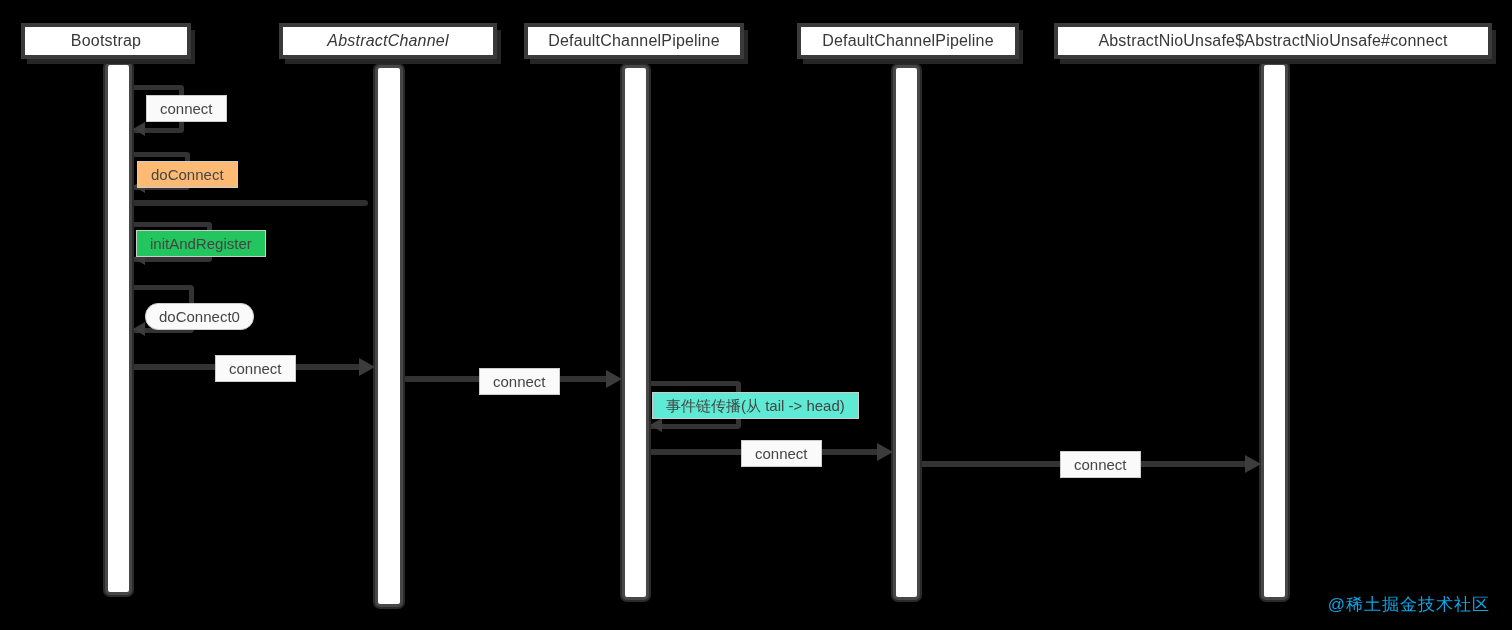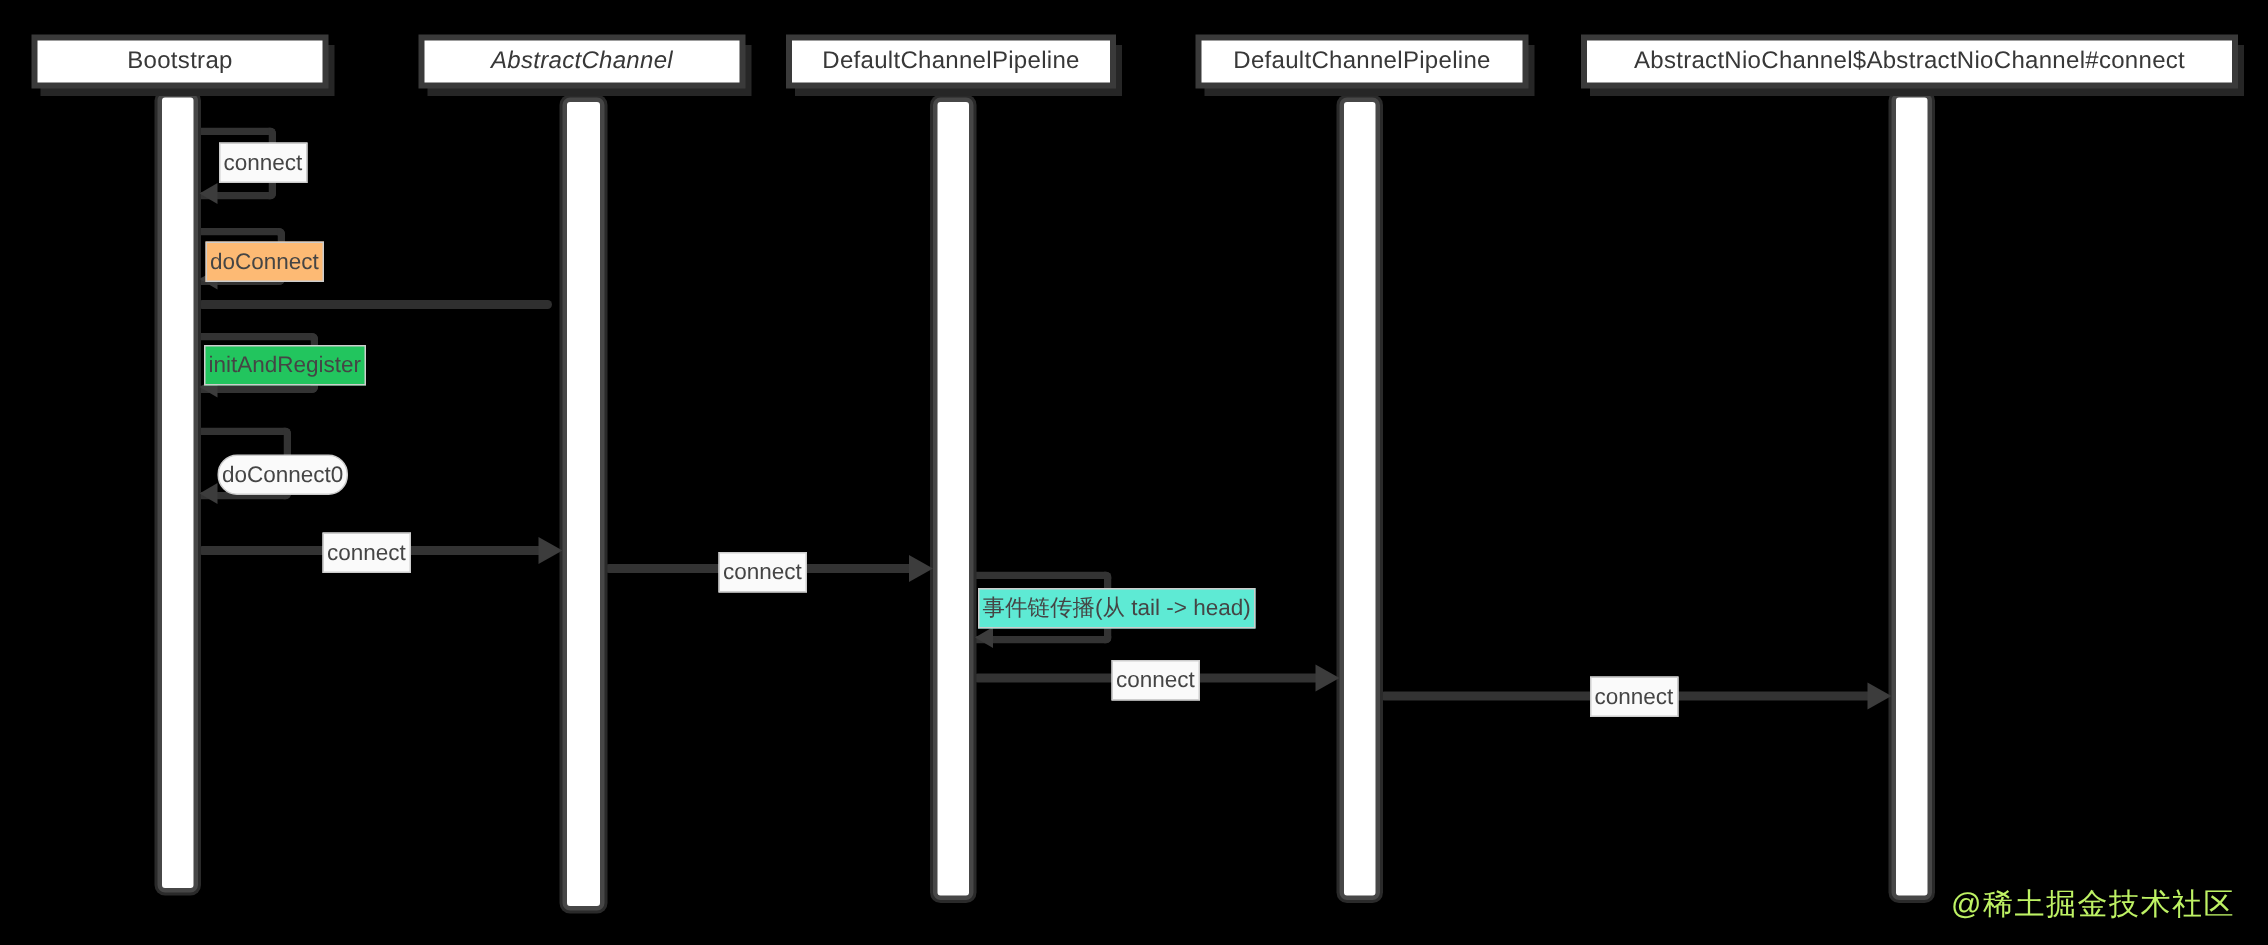--- a/index.html
+++ b/index.html
@@ -30,51 +30,51 @@
     position:absolute;width:0;height:0;z-index:2;
     border-top:7px solid transparent;border-bottom:7px solid transparent;
     border-right:12px solid #3c3c3c;
   }
   .loop{
     position:absolute;border:5px solid #333;border-left:none;
     border-radius:0 4px 4px 0;z-index:1;background:transparent;
   }
   .mlabel{
     position:absolute;background:#fafafa;color:#454545;font-size:15px;
-    line-height:19px;padding:3px 2px;border:1px solid #cdcdcd;
+    line-height:19px;padding:3px 13px;border:1px solid #cdcdcd;
     white-space:nowrap;z-index:5;
   }
   .watermark{
-    position:absolute;right:22px;bottom:14px;color:#bef264;font-size:20px;
+    position:absolute;right:22px;bottom:14px;color:#0ea5e9;font-size:17px;
     letter-spacing:1px;z-index:6;text-shadow:0 0 4px #000;
   }
 </style>
 </head>
 <body>
 
 <div class="stage" style="background: rgb(0, 0, 0);">
   <span class="watermark">@稀土掘金技术社区</span>
-<div class="phead" style="left: 25px; top: 27px; width: 190px; height: 28px; background: rgb(255, 255, 255); color: rgb(56, 56, 56);">
+<div class="phead" style="left: 25px; top: 27px; width: 162px; height: 28px; background: rgb(255, 255, 255); color: rgb(56, 56, 56);">
       <span>Bootstrap</span>
     </div>
     <div class="bar" style="left: 105px; top: 62px; width: 27px; height: 533px; background: rgb(255, 255, 255);"></div>
     <div class="phead" style="left: 283px; top: 27px; width: 210px; height: 28px; background: rgb(255, 255, 255); color: rgb(56, 56, 56); font-style: italic;">
       <span>AbstractChannel</span>
     </div>
     <div class="bar" style="left: 375px; top: 65px; width: 28px; height: 542px; background: rgb(255, 255, 255);"></div>
     <div class="phead" style="left: 528px; top: 27px; width: 212px; height: 28px; background: rgb(255, 255, 255); color: rgb(56, 56, 56);">
       <span>DefaultChannelPipeline</span>
     </div>
     <div class="bar" style="left: 622px; top: 65px; width: 27px; height: 535px; background: rgb(255, 255, 255);"></div>
     <div class="phead" style="left: 801px; top: 27px; width: 214px; height: 28px; background: rgb(255, 255, 255); color: rgb(56, 56, 56);">
       <span>DefaultChannelPipeline</span>
     </div>
     <div class="bar" style="left: 893px; top: 65px; width: 27px; height: 535px; background: rgb(255, 255, 255);"></div>
     <div class="phead" style="left: 1058px; top: 27px; width: 430px; height: 28px; background: rgb(255, 255, 255); color: rgb(56, 56, 56);">
-      <span>AbstractNioChannel$AbstractNioChannel#connect</span>
+      <span>AbstractNioUnsafe$AbstractNioUnsafe#connect</span>
     </div>
     <div class="bar" style="left: 1261px; top: 62px; width: 27px; height: 538px; background: rgb(255, 255, 255);"></div>
     <div class="loop" style="left: 132px; top: 85px; width: 52px; height: 48px; border-color: rgb(51, 51, 51);"></div>
     <div class="arrow-left" style="left: 133px; top: 122px; border-right-color: rgb(60, 60, 60);"></div>
     <div class="mlabel" style="left: 146px; top: 95px; background: rgb(250, 250, 250); color: rgb(69, 69, 69);">connect</div>
     <div class="loop" style="left: 132px; top: 152px; width: 58px; height: 38px; border-color: rgb(51, 51, 51);"></div>
     <div class="arrow-left" style="left: 133px; top: 179px; border-right-color: rgb(60, 60, 60);"></div>
     <div class="tailline" style="left: 132px; top: 200px; width: 236px;"></div>
     <div class="mlabel" style="left: 137px; top: 161px; background: #fdba74; color: rgb(69, 69, 69);">doConnect</div>
     <div class="loop" style="left: 132px; top: 222px; width: 80px; height: 40px; border-color: rgb(51, 51, 51);"></div>

